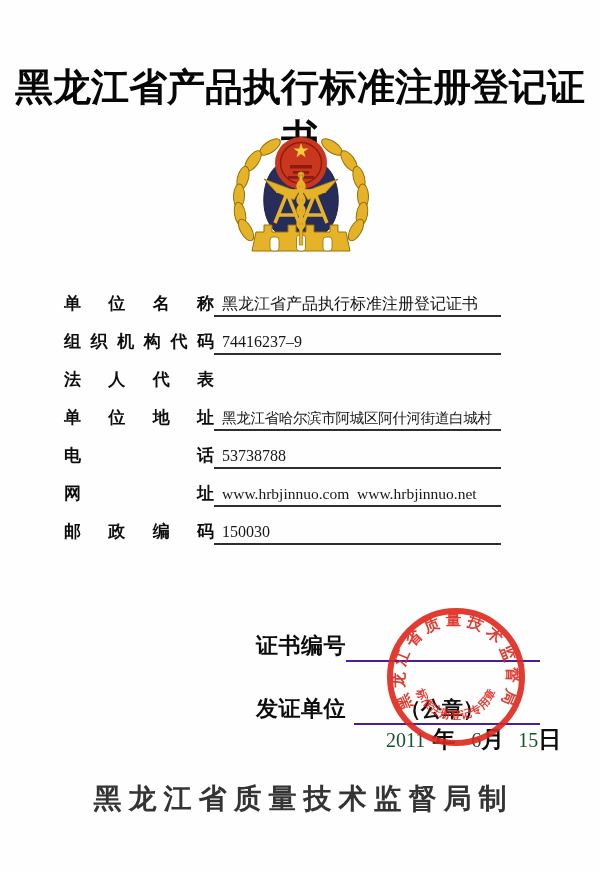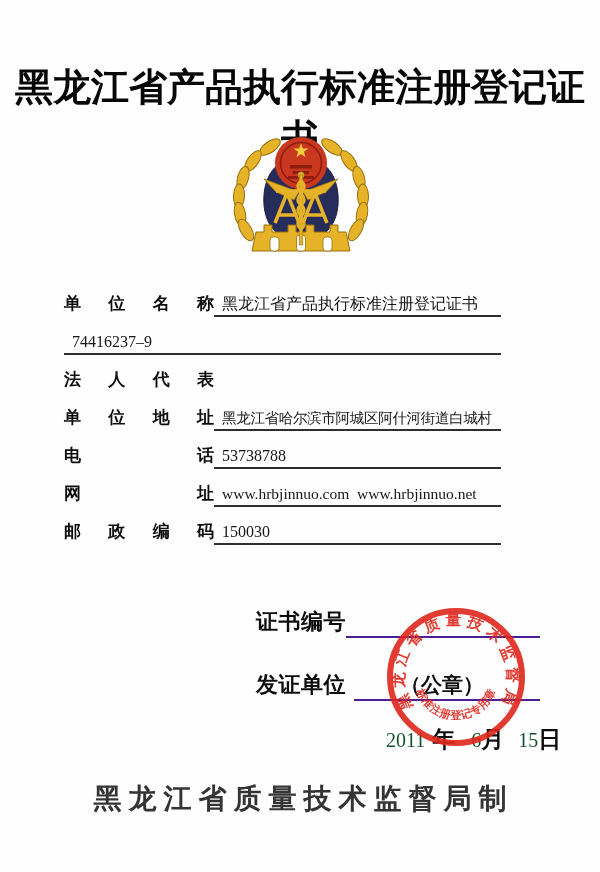--- a/index.html
+++ b/index.html
@@ -31,21 +31,21 @@
   .form-value {
     flex:1; border-bottom:2px solid #2e2e2e;
     font-size:16px; line-height:1.15; padding:0 0 2px 8px;
     white-space:pre; color:#161616; overflow:visible;
   }
   .form-row:nth-child(4) .form-value { font-size:14.5px; letter-spacing:-0.3px; }
   .form-row:nth-child(6) .form-value { font-size:15.5px; }
   
   .cert-row {
     position:absolute; left:256px; width:284px; height:32px;
-    display:flex; align-items:flex-end;
+    display:flex; align-items:flex-end;margin-top:24px;
   }
   .cert-row.number { top:606px; }
   .cert-row.issuer { top:669px;gap:8px; }
   .cert-label {
     flex:0 0 90px; font-family:"Liberation Sans", sans-serif;
     font-weight:800; font-size:22px; line-height:1; color:#0d0d0d;
     padding-bottom:5px; letter-spacing:0.5px;
   }
   .cert-value {
     flex:1; border-bottom:2px solid #4c1d95;
@@ -140,20 +140,21 @@
       </g>
     </svg>
   </div>
 
   <div class="form">
     <div class="form-row">
       <div class="form-label">单位名称</div>
       <div class="form-value">黑龙江省产品执行标准注册登记证书</div>
     </div>
     <div class="form-row">
+      <div class="form-label">组织机构代码</div>
       <div class="form-value">74416237–9</div>
     </div>
     <div class="form-row">
       <div class="form-label">法人代表</div>
     </div>
     <div class="form-row">
       <div class="form-label">单位地址</div>
       <div class="form-value">黑龙江省哈尔滨市阿城区阿什河街道白城村</div>
     </div>
     <div class="form-row">

